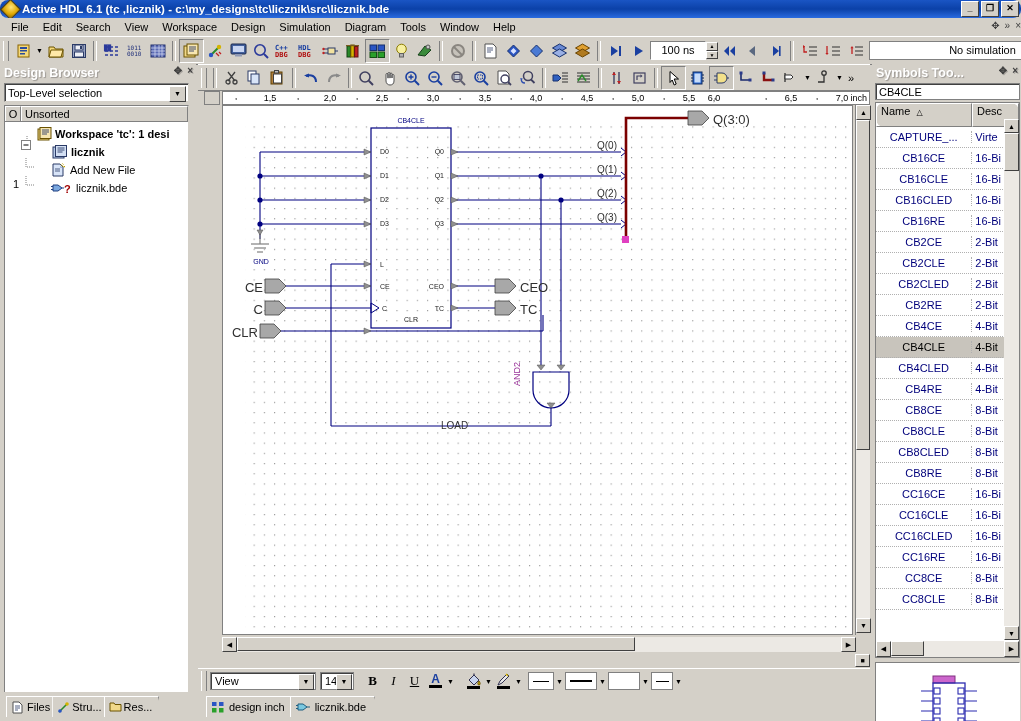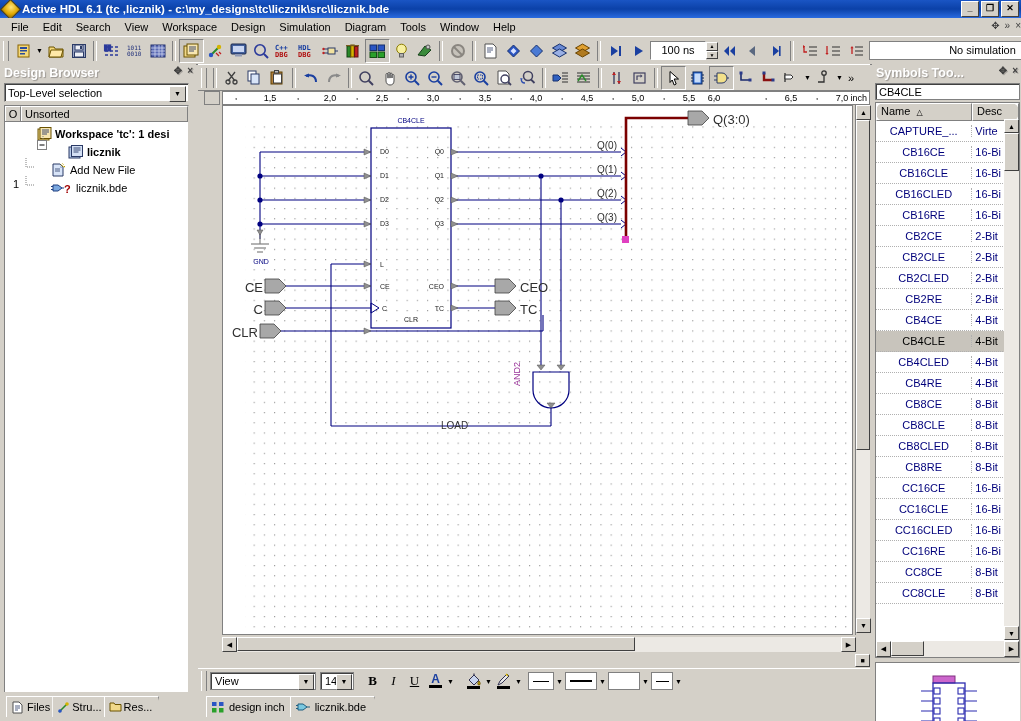--- a/index.html
+++ b/index.html
@@ -9,21 +9,21 @@
     background:#d4d0c8;color:#000;
     -webkit-font-smoothing:none;
   }
   .app{position:relative;width:1021px;height:721px;}
 
   
   .titlebar{
     position:absolute;left:0;top:0;width:1021px;height:18px;
     background:linear-gradient(180deg,#1a55c4 0%,#0b41a8 50%,#2a6be0 100%);
     color:#fff;font-weight:bold;font-size:11.5px;
-    display:flex;align-items:center;
+    display:flex;align-items:center;border-radius:8px;
   }
   .titlebar .tbicon{
     width:13px;height:13px;margin:0 4px 0 3px;flex:none;
     background:radial-gradient(circle at 40% 35%,#ffe37a 0%,#e0a800 60%,#8a6400 100%);
     transform:rotate(45deg);border:1px solid #5a4000;
   }
   .titlebar .ttl{white-space:nowrap;overflow:hidden;}
   .winbtns{position:absolute;right:2px;top:1px;display:flex;gap:2px;}
   .winbtn{
     width:16px;height:14px;background:#d4d0c8;border:1px solid #fff;
@@ -186,21 +186,21 @@
   .symbols{position:absolute;left:872px;top:64px;width:149px;height:657px;background:#d4d0c8;}
   .symsearch{
     position:absolute;left:3px;top:19px;width:145px;height:17px;background:#fff;
     border:1px solid #808080;box-shadow:inset 1px 1px 0 #404040;
     font-size:11px;line-height:16px;padding-left:3px;box-sizing:border-box;
   }
   .symlistwrap{
     position:absolute;left:3px;top:38px;width:145px;height:556px;background:#fff;
     border:1px solid #808080;box-sizing:border-box;overflow:hidden;
   }
-  .symhdr{height:18px;display:flex;background:#d4d0c8;border-radius:8px;}
+  .symhdr{height:24px;display:flex;background:#d4d0c8;border-radius:8px;}
   .symhdr .sh{
     border-right:1px solid #808080;border-bottom:1px solid #808080;
     border-top:1px solid #fff;border-left:1px solid #fff;
     font-size:11px;line-height:14px;padding-left:4px;box-sizing:border-box;
   }
   .symrow{height:20px;display:flex;align-items:center;font-size:11px;color:#00007b;
           border-bottom:1px dotted #b0b0b0;}
   .symrow .c1{width:96px;text-align:center;overflow:hidden;white-space:nowrap;}
   .symrow .c2{width:44px;padding-left:3px;overflow:hidden;white-space:nowrap;border-left:1px dotted #b0b0b0;}
   .symrow.sel{background:#c8c4bc;color:#000;}
@@ -497,21 +497,21 @@
 
         <div class="trow" style="padding-left:32px;">
           <svg width="15" height="14" viewBox="0 0 15 14">
             <rect x="1" y="2" width="11" height="11" fill="#f0d88a" stroke="#6b5200"></rect>
             <rect x="3" y="0.5" width="11" height="11" fill="#f7e6b0" stroke="#6b5200"></rect>
             <path d="M5 3h7M5 5h7M5 7h5" stroke="#2b3a66" stroke-width="0.9"></path>
           </svg>
           <span class="tlabel bold">Workspace 'tc': 1 desi</span>
         </div>
 
-        <div class="trow" style="padding-left:32px;position:relative;margin-left:16px;">
+        <div class="trow" style="padding-left:32px;position:relative;">
           <svg width="12" height="18" viewBox="0 0 12 18" style="position:absolute;left:16px;top:-7px;">
             <path d="M6 0v7" stroke="#808080" stroke-width="1" stroke-dasharray="1 1"></path>
             <rect x="0.5" y="4.5" width="9" height="9" fill="#fff" stroke="#808080"></rect>
             <path d="M2.5 9h5M5 9h0" stroke="#000" stroke-width="1"></path>
           </svg>
           <span style="display:inline-block;width:14px;"></span>
           <svg width="17" height="14" viewBox="0 0 17 14">
             <rect x="2" y="2" width="11" height="11" fill="#b8cbe8" stroke="#2b3a66"></rect>
             <rect x="4.5" y="0.5" width="11" height="11" fill="#d4e0f4" stroke="#2b3a66"></rect>
             <path d="M6.5 3h7M6.5 5h7M6.5 7h5" stroke="#2b3a66" stroke-width="0.9"></path>

